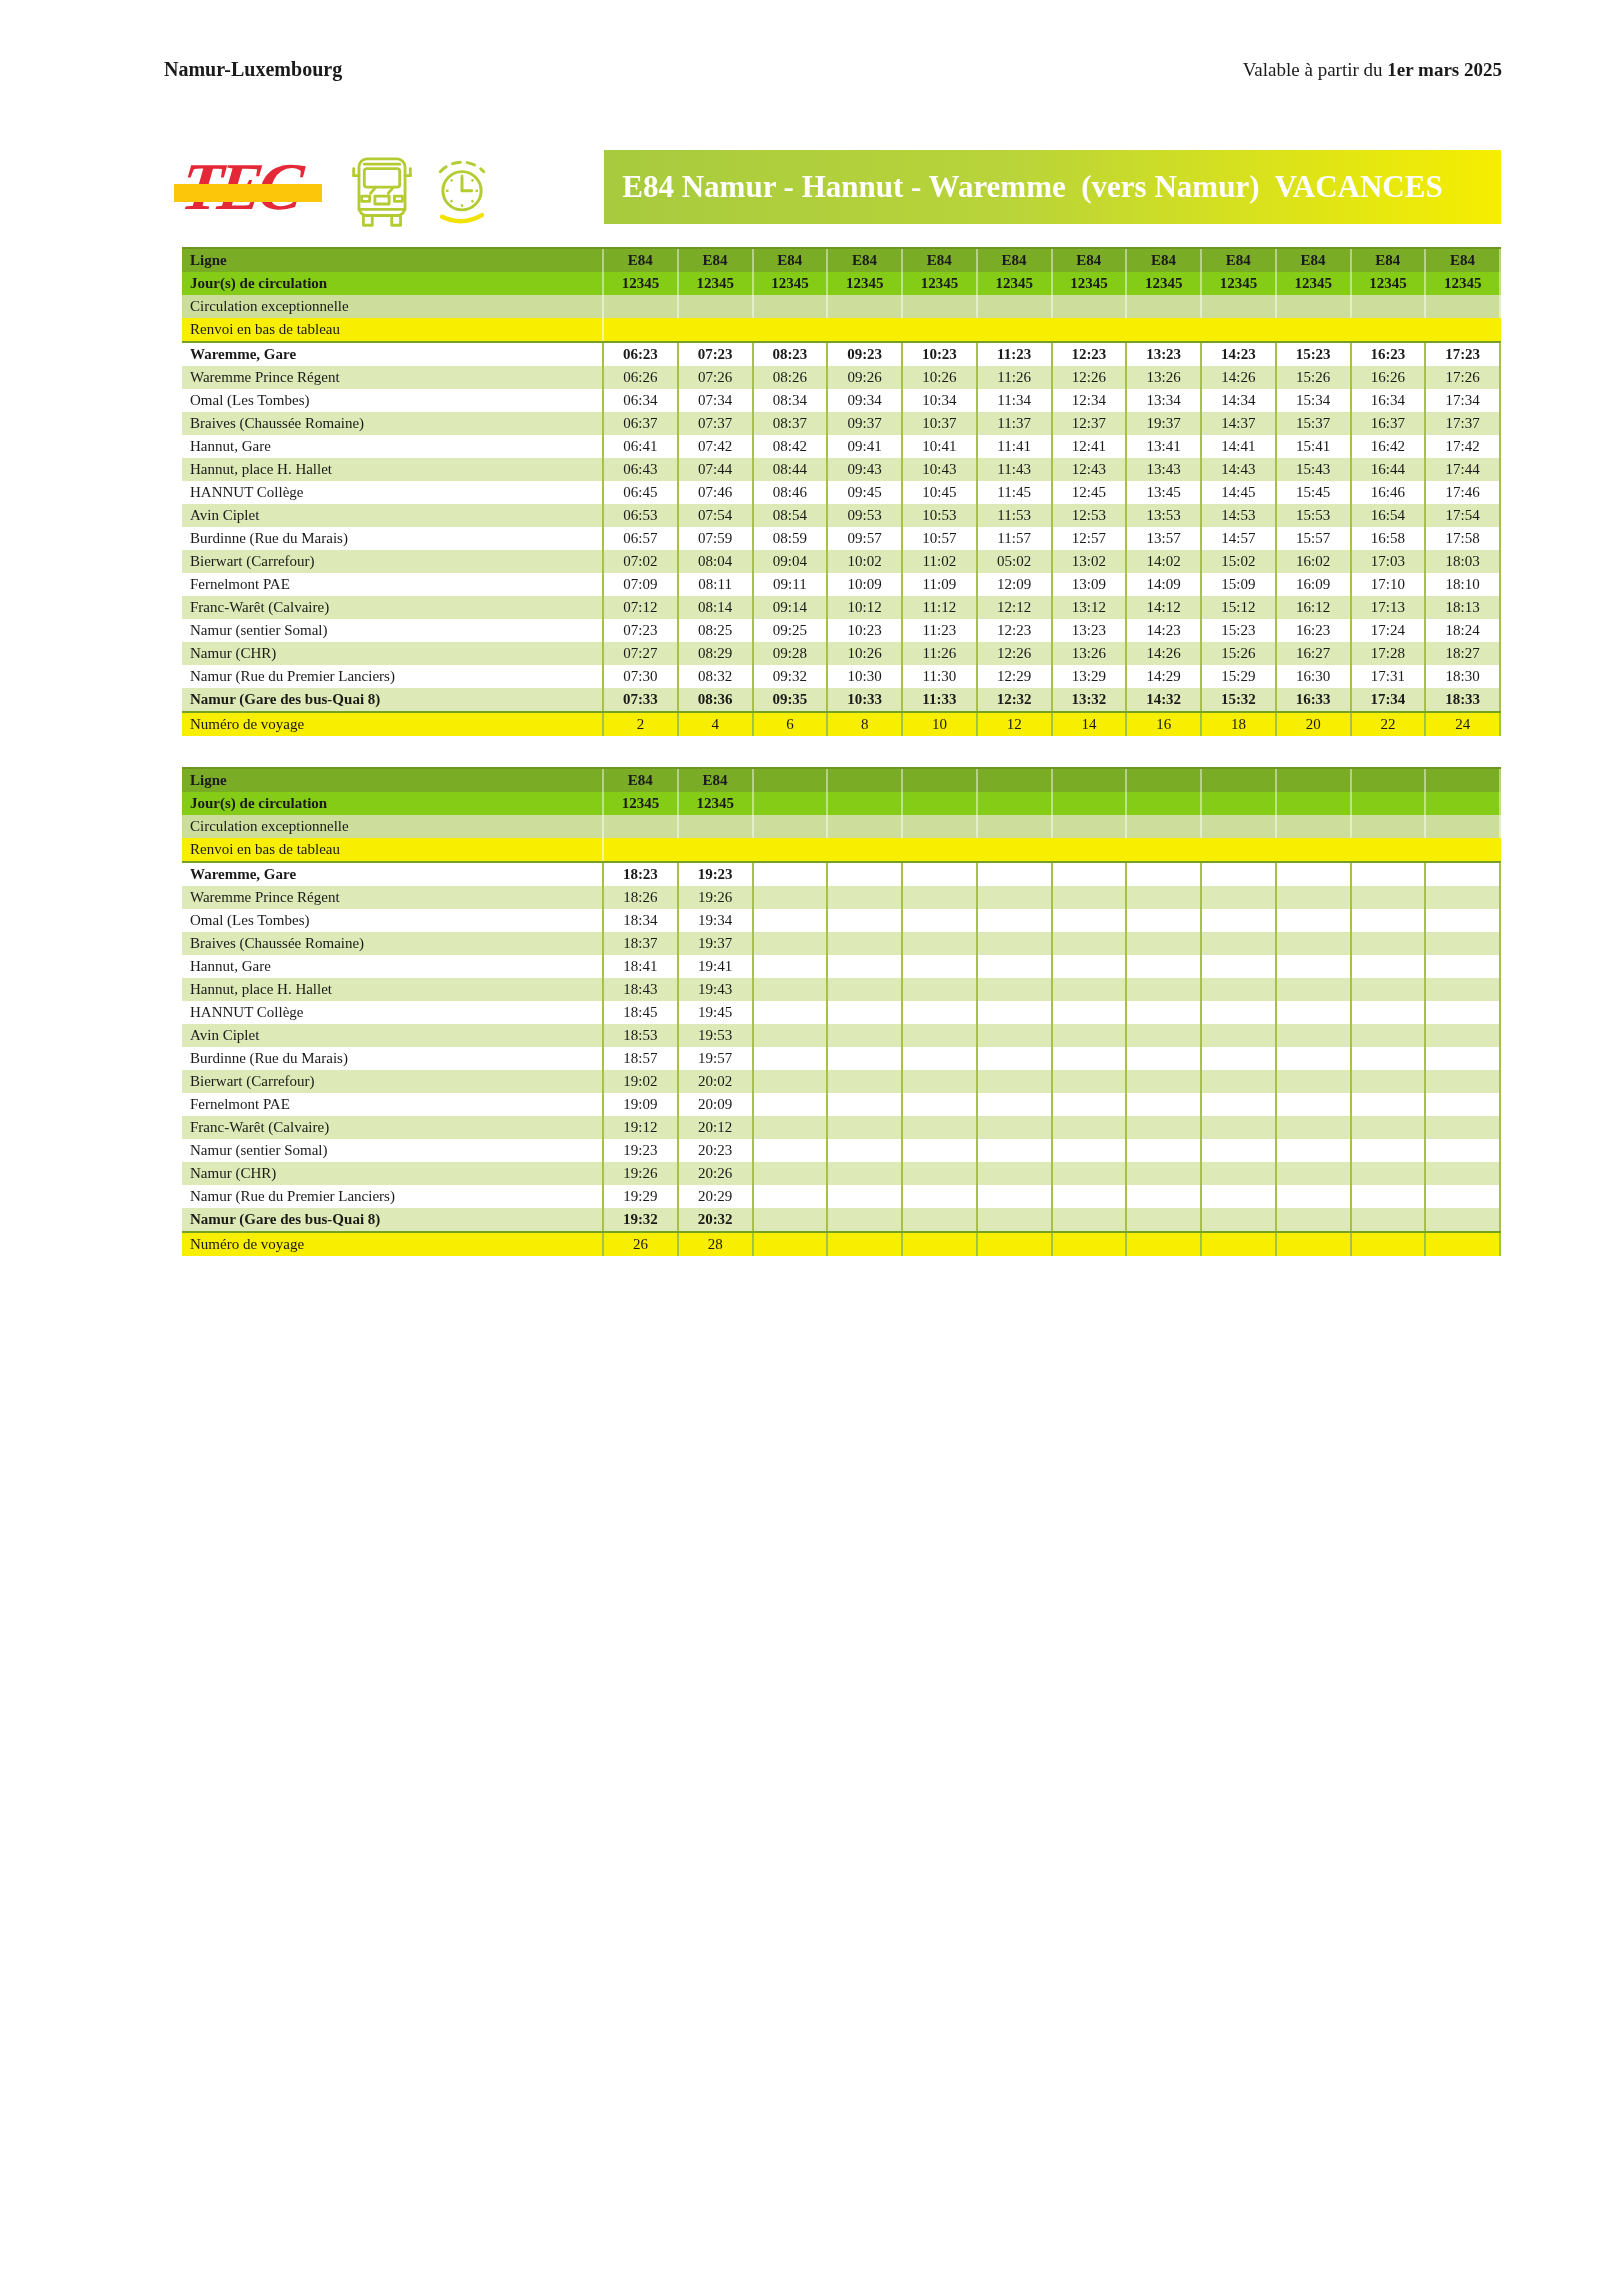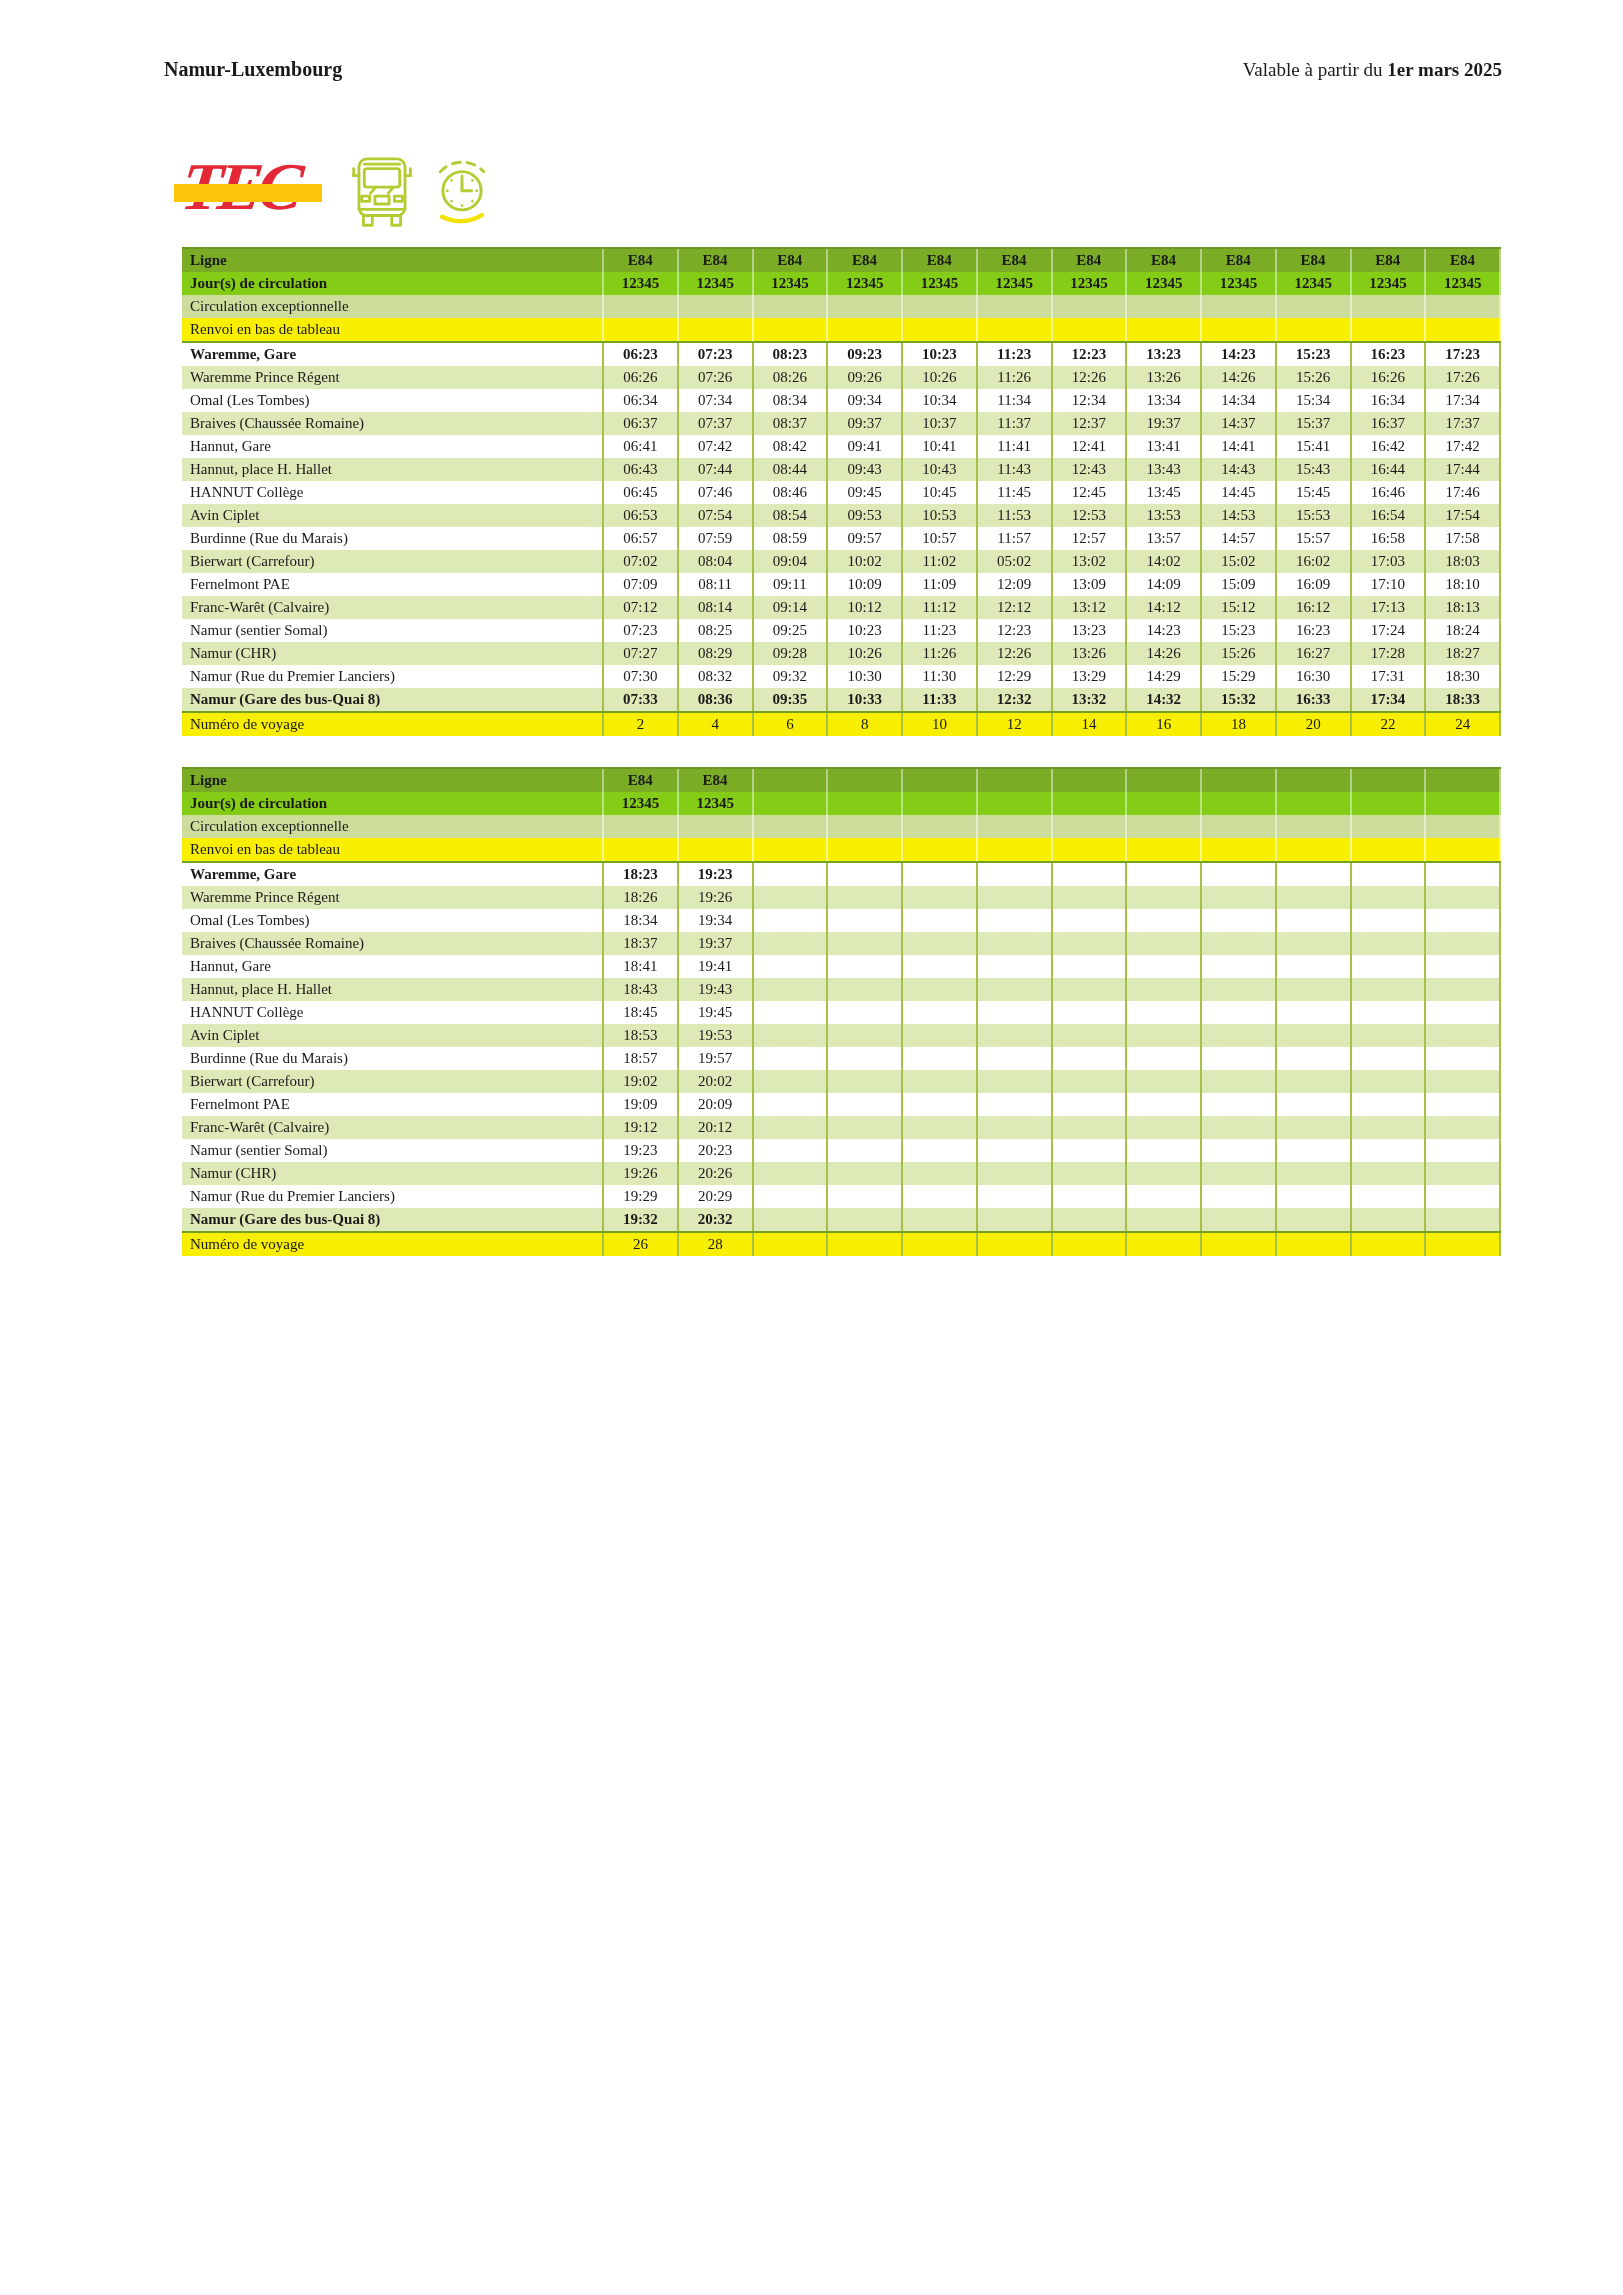--- a/index.html
+++ b/index.html
@@ -55,21 +55,21 @@
     box-sizing:border-box;
     border-right:2px solid #a6c145;
     overflow:hidden;white-space:nowrap;
   }
   .row .label{width:422px;flex:none;text-align:left;padding-left:8px;}
   .row .time{flex:1;text-align:center;}
   .row.bold{font-weight:bold;}
   .row.ligne{background:#7aac25;}
   .row.jours{background:#84cc16;}
   .row.circ{background:#cdde9c;}
-  .row.renvoi{background:#f8ee00;}
+  .row.renvoi{background:#f8ee00;align-items:flex-end;}
   .row.ligne .c,.row.jours .c,.row.circ .c{border-right-color:rgba(255,255,255,0.45);}
   .row.renvoi .c{border-right-color:rgba(255,255,255,0.55);}
   .row.white{background:#ffffff;}
   .row.stripe{background:#dde9b6;justify-content:flex-end;}
   .row.first-stop{border-top:2.6px solid #76a024;}
   .row.numero{background:#f8ee00;border-top:2.6px solid #76a024;}
   
   .footer-bar{
     position:absolute;left:1097px;top:2227px;width:380px;height:17.7px;
     background:linear-gradient(90deg,#f6ee00 0%,#cfdd1e 45%,#9fc23c 100%);
@@ -133,20 +133,21 @@
         <line x1="46.5" y1="40" x2="49.5" y2="40"></line>
         <line x1="18" y1="27" x2="20" y2="29"></line>
         <line x1="44" y1="27" x2="42" y2="29"></line>
         <line x1="18" y1="53" x2="20" y2="51"></line>
         <line x1="44" y1="53" x2="42" y2="51"></line>
       </g>
       <path d="M 8 70 Q 31 81 54 68" fill="none" stroke="#f2e203" stroke-width="5" stroke-linecap="round"></path>
     </svg>
   </div>
 
+  <div class="title-bar">E84 Namur - Hannut - Waremme  (vers Namur)  VACANCES</div>
 
   <div class="timetable" style="top:247px;">
       <div class="row ligne bold">
         <div class="c label">Ligne</div>
         <div class="c time">E84</div>
         <div class="c time">E84</div>
         <div class="c time">E84</div>
         <div class="c time">E84</div>
         <div class="c time">E84</div>
         <div class="c time">E84</div>

